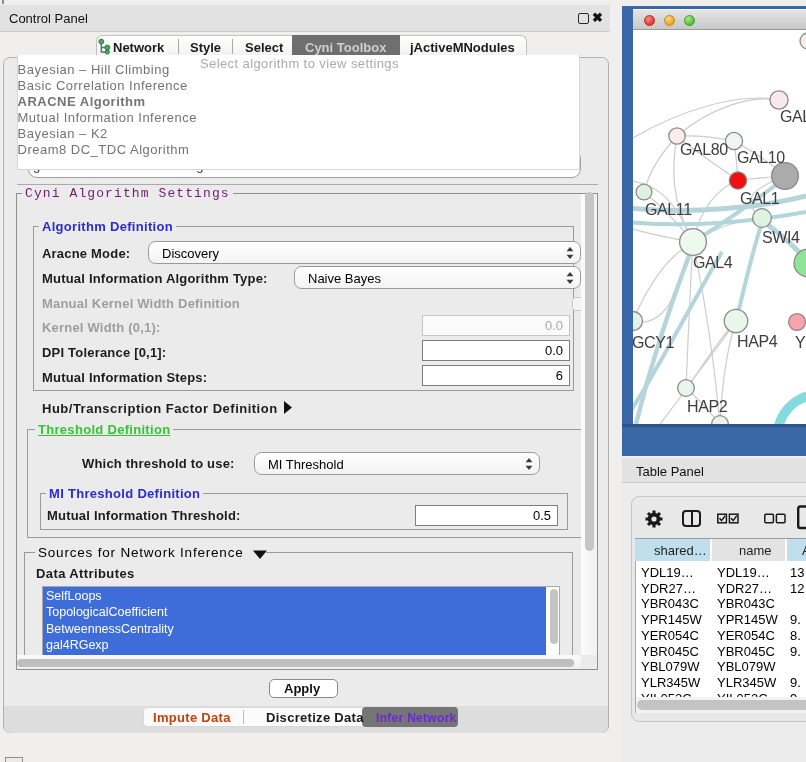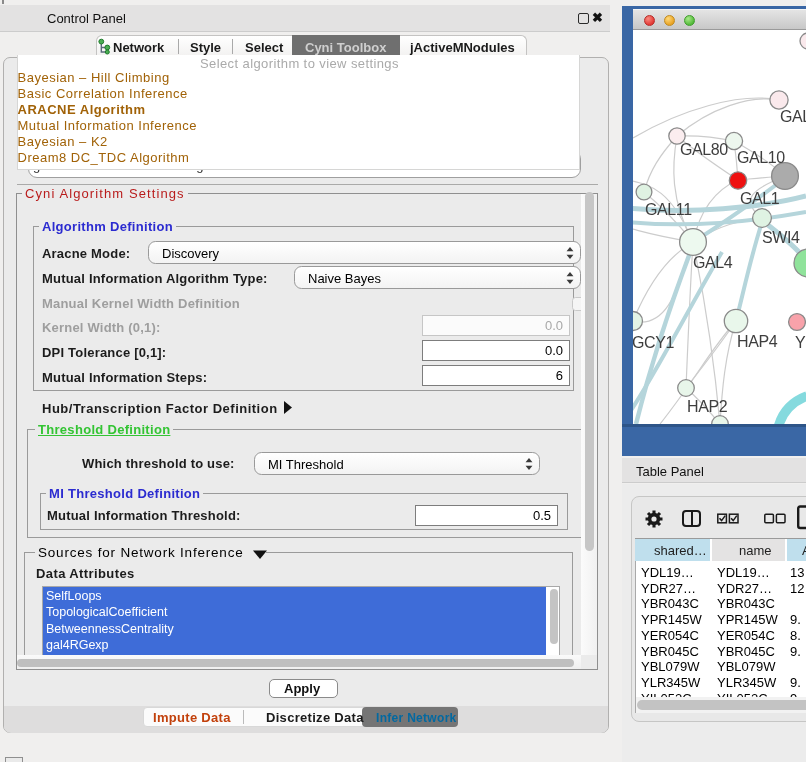--- a/index.html
+++ b/index.html
@@ -8,21 +8,21 @@
   .combo { position:absolute; background:linear-gradient(#ffffff, #f3f3f3); border:1px solid #999; border-radius:7.5px;margin-left:15px; }
   .combo .ctext { position:absolute; left:13px; top:3.5px; font-size:13px; color:#000; }
   .arrows { position:absolute; right:6.5px; top:50%; width:8px; height:12px; transform:translateY(-50%); }
   .field { position:absolute; background:#fff; border:1px solid #7d7d7d; font-size:13px; color:#000; text-align:right; padding:2px 6px 0 0; }
   .gtitle { position:absolute; font-size:13px; font-weight:bold; background:#ebebeb; padding:0 3px; white-space:nowrap; letter-spacing:0.3px; }
 </style></head>
 <body>
 
 <div class="abs" style="left:2px;top:0;width:2px;height:4px;background:#8a8a8a;"></div>
 <div class="abs" style="left:0;top:5px;width:610px;height:27px;background:#e3e2e2;border-bottom:1px solid #cccccc;"></div>
-<div class="abs" style="left:9px;top:11px;font-size:13px;color:#111;margin-left:38px;">Control Panel</div>
+<div class="abs" style="left:9px;top:11px;font-size:13px;color:#111;">Control Panel</div>
 <div class="abs" style="left:578px;top:13px;width:11px;height:11px;border:1.5px solid #2a2a2a;border-radius:2px;"></div>
 <div class="abs" style="left:592px;top:10px;font-size:13px;font-weight:bold;color:#111;">✖</div>
 
 <div class="abs" style="left:3px;top:57px;width:606px;height:676px;background:#ebebeb;border:1px solid #b1b0af;border-radius:7px;"></div>
 
 <div class="abs" style="left:96px;top:35px;width:431px;height:22px;background:linear-gradient(#ffffff,#f2f1f0);border:1px solid #c4c3c2;border-bottom:none;border-radius:6px 6px 0 0;"></div>
 <div class="abs" style="left:292px;top:35px;width:108px;height:23px;background:#6f6f6f;"></div>
 <div class="abs" style="left:178px;top:39px;width:1px;height:15px;background:#a9a9a9;"></div>
 <div class="abs" style="left:232px;top:39px;width:1px;height:15px;background:#a9a9a9;"></div>
 <svg class="abs" style="left:98px;top:37.5px;" width="14" height="17" viewBox="0 0 14 17">
@@ -37,21 +37,21 @@
 <div class="abs" style="left:305px;top:40px;font-size:13px;font-weight:600;color:#cfcfcf;">Cyni Toolbox</div>
 <div class="abs" style="left:410px;top:40px;font-size:13px;font-weight:600;color:#1a1a1a;">jActiveMNodules</div>
 
 <div class="abs" style="left:28px;top:150px;width:553px;height:28px;border:1.5px solid #9f9f9f;border-radius:9px;background:#fff;"></div>
 <div class="abs" style="left:33px;top:168.5px;width:540px;height:5.5px;overflow:hidden;">
   <div style="position:absolute;left:0;top:-10.5px;font-size:13px;color:#333;">galFiltered.sif default node &nbsp;&nbsp;galFiltered.sif def</div>
 </div>
 <div class="abs" style="left:17px;top:184px;width:581px;height:1px;background:#aaaaa9;"></div>
 
 <div class="abs" style="left:16px;top:193px;width:582px;height:477px;border:1px solid #8f8f8f;"></div>
-<div class="gtitle" style="left:22px;top:186px;font-weight:normal;color:#b91c1c;letter-spacing:1.1px;">Cyni Algorithm Settings</div>
+<div class="gtitle" style="left:22px;top:186px;font-weight:normal;color:#701a75;letter-spacing:1.1px;font-family:Liberation Mono, monospace;">Cyni Algorithm Settings</div>
 
 <div class="abs" style="left:33px;top:226px;width:541px;height:165px;border:1px solid #9a9a9a;"></div>
 <div class="gtitle" style="left:39px;top:219px;color:#2b2bd0;">Algorithm Definition</div>
 
 <div class="lbl" style="left:42px;top:246px;">Aracne Mode:</div>
 <div class="combo" style="left:133px;top:241px;width:433px;height:23px;">
   <span class="ctext">Discovery</span>
   <svg class="arrows" viewBox="0 0 9 14">
       <path d="M4.5 0 L8.5 5 L0.5 5 Z" fill="#3a3a3a"></path>
       <path d="M4.5 14 L8.5 9 L0.5 9 Z" fill="#3a3a3a"></path>
@@ -122,27 +122,27 @@
 
 <div class="abs" style="left:269px;top:678.5px;width:69px;height:19px;background:#fff;border:1px solid #8a8a8a;border-radius:5px;"></div>
 <div class="abs" style="left:284px;top:681px;font-size:13px;font-weight:600;color:#111;">Apply</div>
 
 <div class="abs" style="left:4px;top:706px;width:604px;height:27px;background:#dedddd;border-radius:0 0 7px 7px;"></div>
 <div class="abs" style="left:143px;top:707px;width:315px;height:20px;background:#fbfbfb;border-radius:4px;border:1px solid #d8d8d8;"></div>
 <div class="abs" style="left:362px;top:707px;width:96px;height:20px;background:#757575;border-radius:4px;"></div>
 <div class="abs" style="left:243px;top:710px;width:1px;height:14px;background:#bbb;"></div>
 <div class="abs" style="left:153px;top:710px;font-size:13px;font-weight:bold;letter-spacing:0.3px;color:#c2410c;">Impute Data</div>
 <div class="abs" style="left:254px;top:710px;font-size:13px;font-weight:bold;letter-spacing:0.3px;color:#1a1a1a;padding-left:12px;">Discretize Data</div>
-<div class="abs" style="left:376px;top:711px;font-size:12px;font-weight:600;letter-spacing:0.3px;color:#0369a1;">Infer Network</div>
+<div class="abs" style="left:376px;top:711px;font-size:12px;font-weight:600;letter-spacing:0.3px;color:#6d28d9;">Infer Network</div>
 
 <div class="abs" style="left:5px;top:757px;width:18px;height:14px;background:#eaeaea;border:1.5px solid #8f8f8f;"></div>
 
 <div class="abs" style="left:17px;top:55px;width:563px;height:114.5px;background:#fff;border:1px solid #d6d6d5;border-top:none;"></div>
 <div class="abs" style="left:200px;top:56px;font-size:13px;color:#aaa;letter-spacing:0.4px;">Select algorithm to view settings</div>
-<div class="abs" style="left:17.5px;top:70px;font-size:13px;color:#a16207;line-height:16px;white-space:nowrap;letter-spacing:0.5px;">Bayesian – Hill Climbing<br>Basic Correlation Inference<br><b>ARACNE Algorithm</b><br>Mutual Information Inference<br>Bayesian – K2<br>Dream8 DC_TDC Algorithm</div>
+<div class="abs" style="left:17.5px;top:62px;font-size:13px;color:#737373;line-height:16px;white-space:nowrap;letter-spacing:0.5px;">Bayesian – Hill Climbing<br>Basic Correlation Inference<br><b>ARACNE Algorithm</b><br>Mutual Information Inference<br>Bayesian – K2<br>Dream8 DC_TDC Algorithm</div>
 
 <div class="abs" style="left:622px;top:6px;width:184px;height:450px;background:#3a67a5;"></div>
 <div class="abs" style="left:622px;top:424px;width:184px;height:3px;background:#2e5588;"></div>
 
 <div class="abs" style="left:633px;top:9px;width:173px;height:21px;background:linear-gradient(#e6e6e6,#c8c8c8);border-bottom:1px solid #9a9a9a;"></div>
 <div class="abs" style="left:633px;top:9px;width:173px;height:1px;background:#f4f4f4;"></div>
 <div class="abs" style="left:644px;top:15px;width:11px;height:11px;border-radius:50%;background:radial-gradient(circle at 35% 30%, #f98b80, #e33a36 70%);border:1px solid #b52c28;"></div>
 <div class="abs" style="left:664px;top:15px;width:11px;height:11px;border-radius:50%;background:radial-gradient(circle at 35% 30%, #ffd97a, #e9a325 70%);border:1px solid #c08a1e;"></div>
 <div class="abs" style="left:683.5px;top:15px;width:11px;height:11px;border-radius:50%;background:radial-gradient(circle at 35% 30%, #a9e98a, #55bb3b 70%);border:1px solid #3f9c2c;"></div>
 

